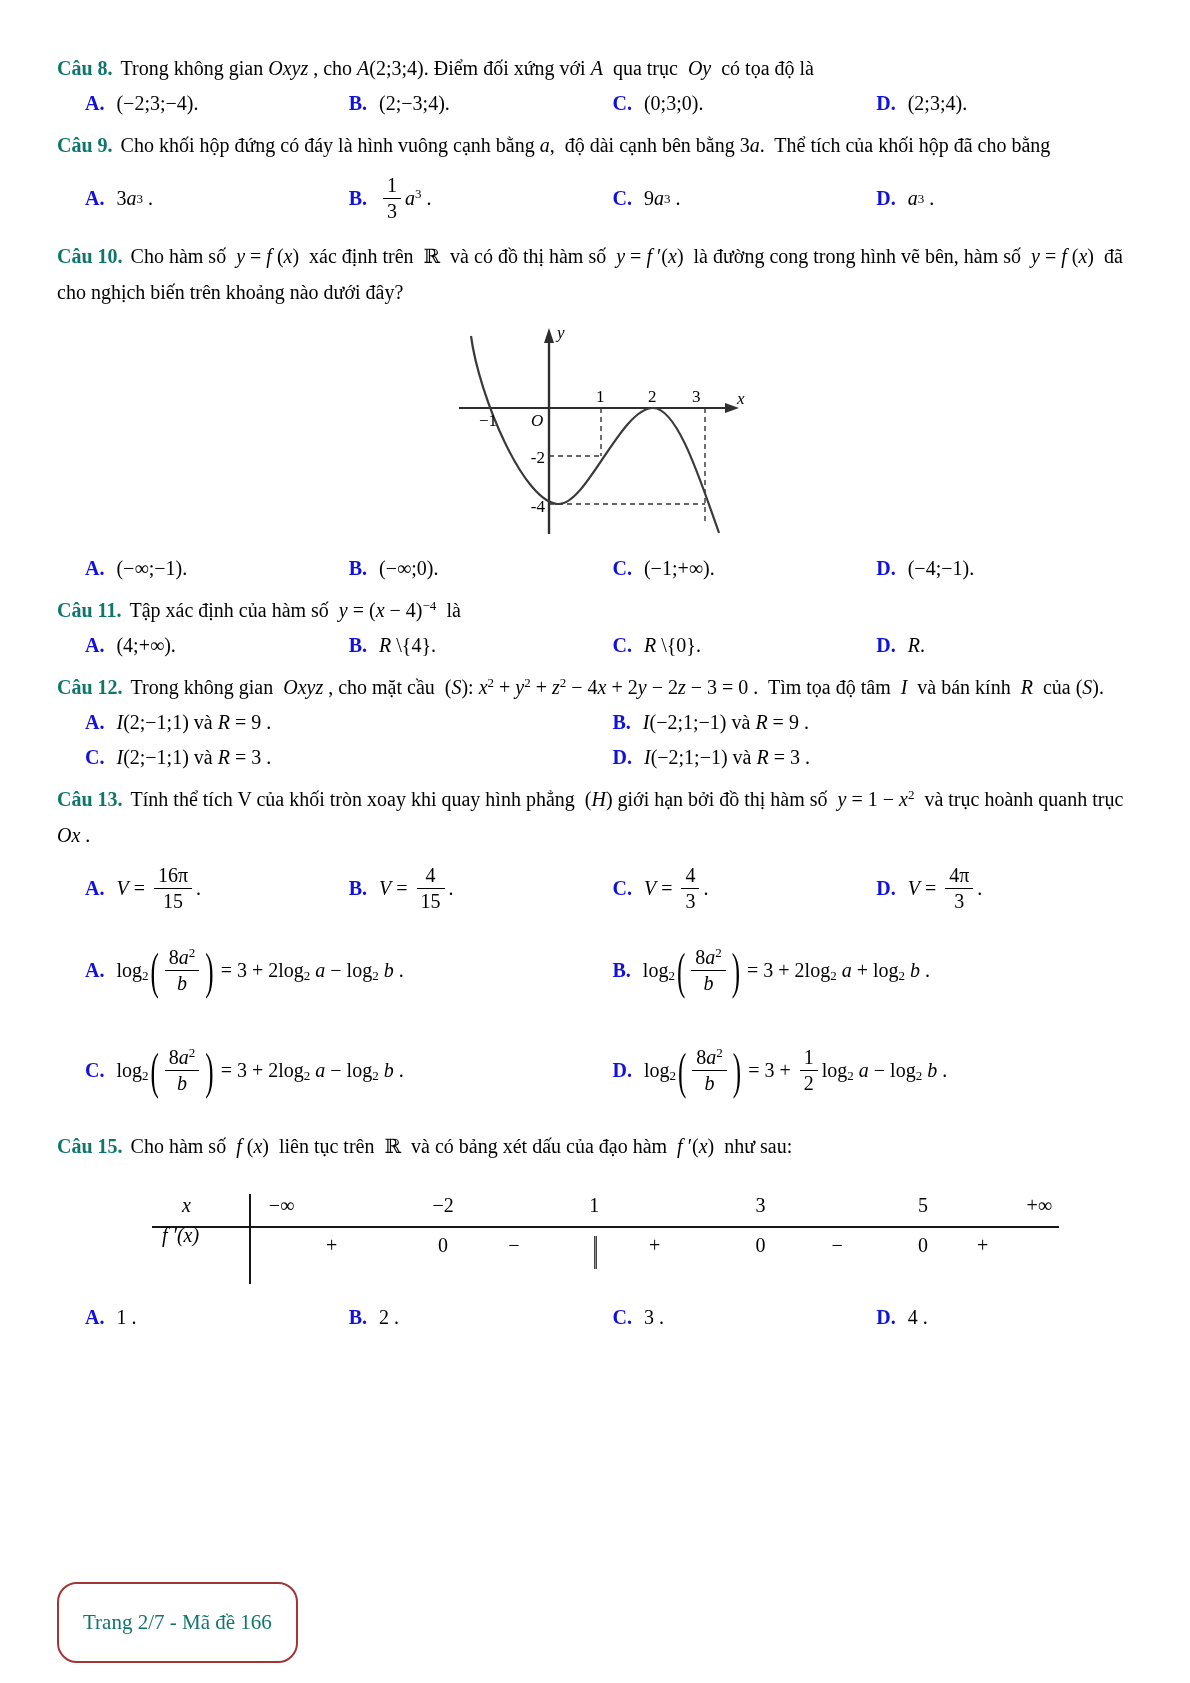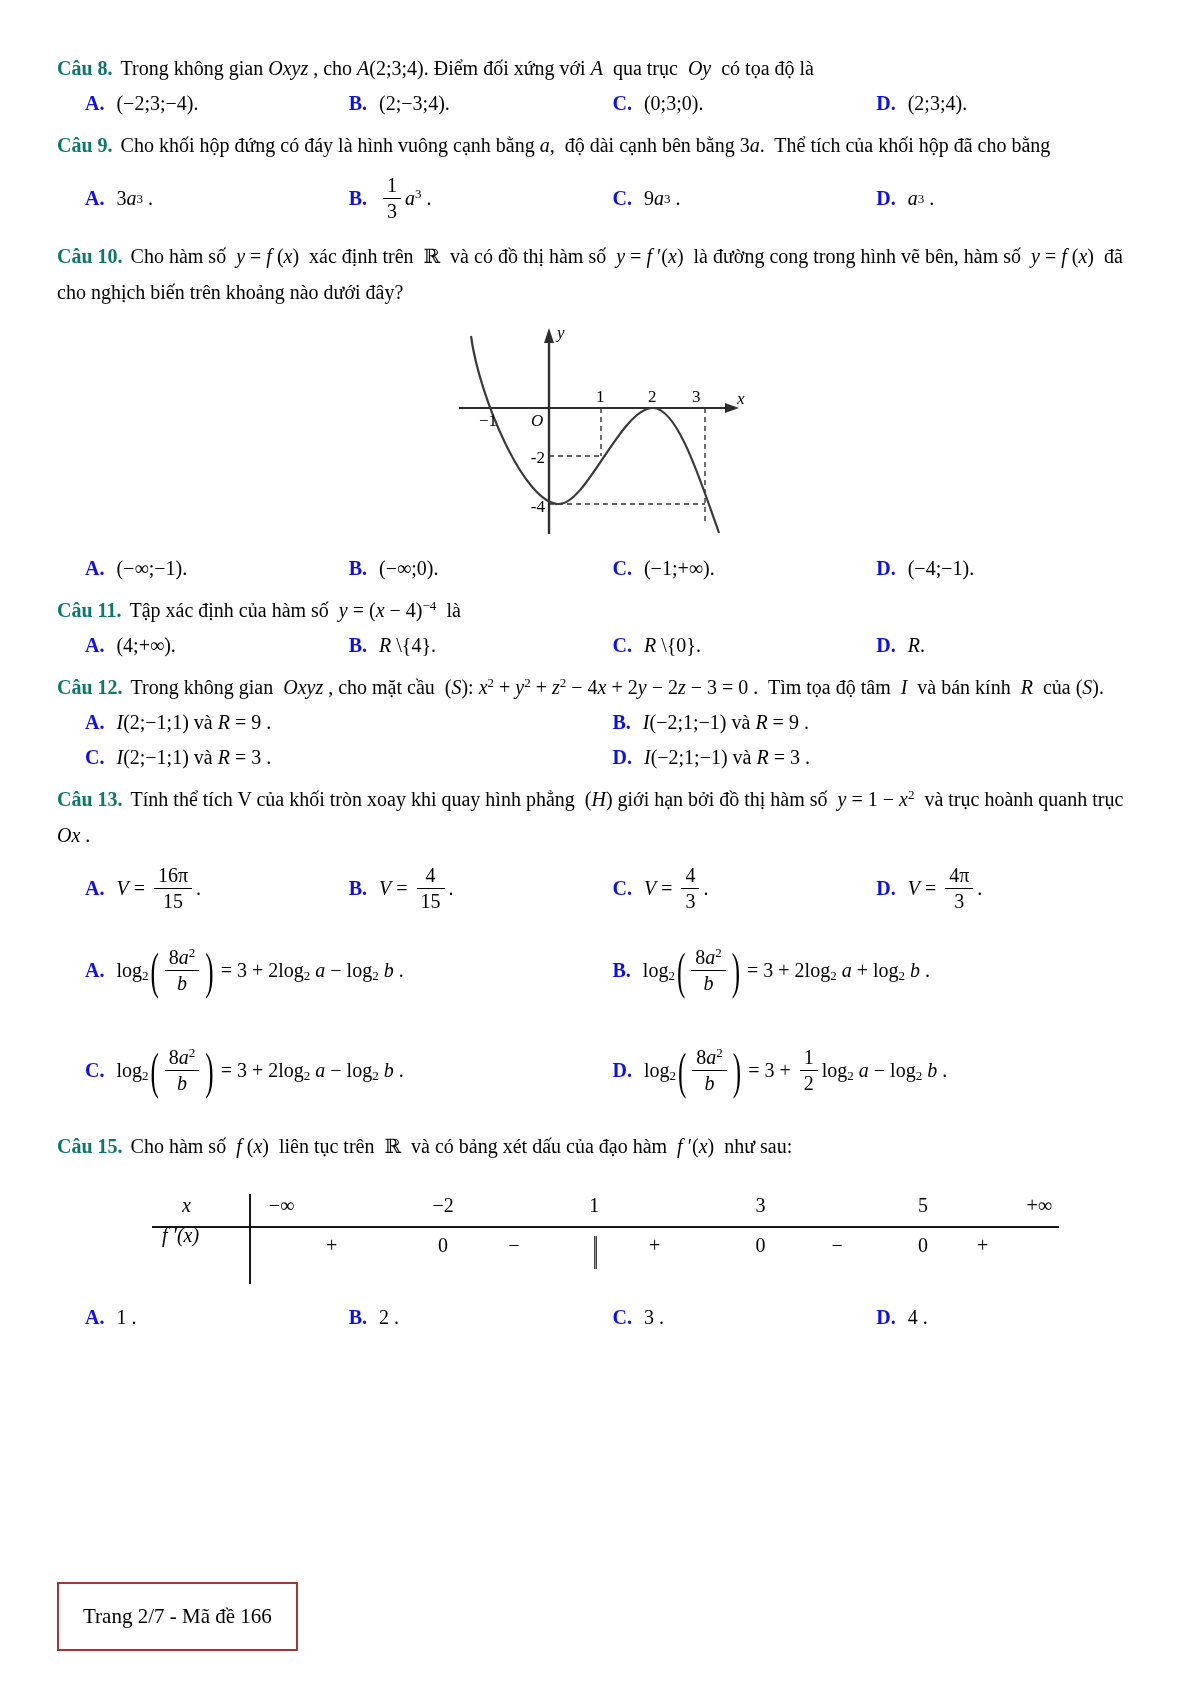--- a/index.html
+++ b/index.html
@@ -40,22 +40,22 @@
   .st-hline{position:absolute;top:34px;left:0;width:96%;border-top:2.5px solid #161616;}
   .st-vline{position:absolute;top:2px;left:97px;height:90px;border-left:2.5px solid #161616;}
   .st-x{position:absolute;top:2px;left:30px;font-style:italic;}
   .st-fx{position:absolute;top:32px;left:10px;font-style:italic;}
   .st-top{position:absolute;top:2px;transform:translateX(-50%);}
   .st-sign{position:absolute;top:42px;transform:translateX(-50%);}
   .st-sign.tall{top:37px;transform:translateX(-50%) scaleY(1.75);transform-origin:center top;letter-spacing:-2.5px;}
   .tail{padding-left:28px;}
   .footer-box{
     position:absolute;left:57px;top:1582px;
-    border:2.5px solid #a23535;border-radius:0;
-    padding:20px 24px;color:#000000;font-size:21px;
+    border:2.5px solid #a23535;border-radius:20px;
+    padding:26px 24px;color:#0f766e;font-size:21px;
     background:#fff;
   }
 </style>
 </head>
 <body>
 
 <div class="page">
 
   <div class="q">
     <p class="stem">

